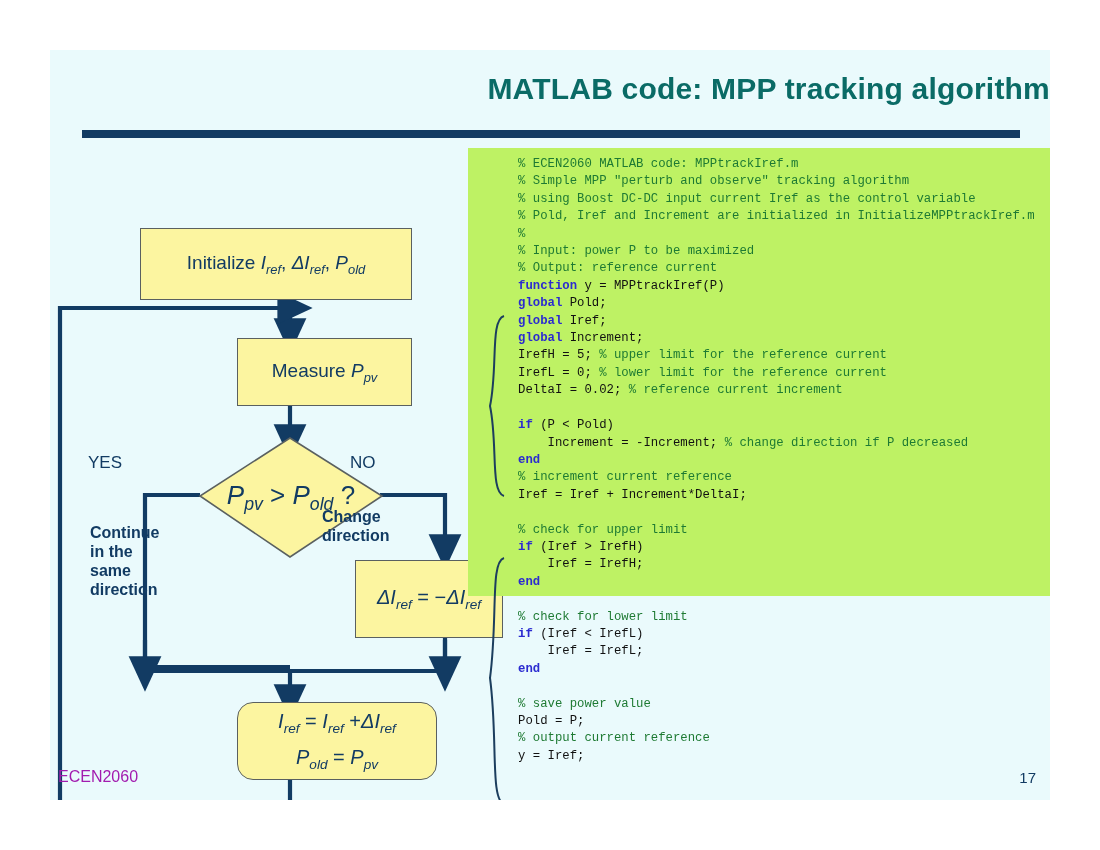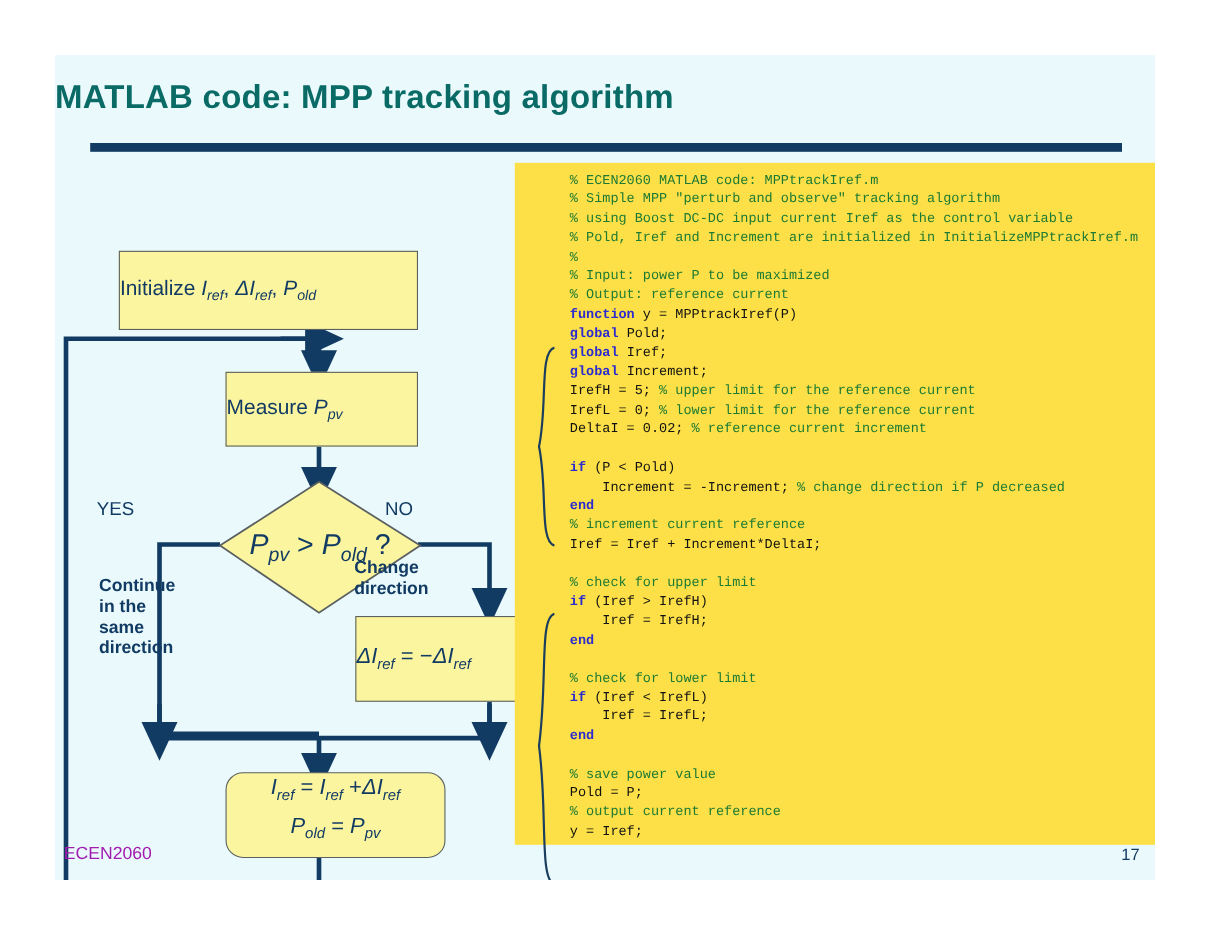--- a/index.html
+++ b/index.html
@@ -17,21 +17,21 @@
     width: 1000px;
     height: 750px;
     background: #eafafc;
     overflow: hidden;
   }
   
   #title {
     position: absolute;
     left: 0; top: 22px;
     width: 1000px;
-    text-align: left;
+    text-align: right;
     font-size: 30px;
     font-weight: bold;
     color: #0a6b66;
     letter-spacing: 0.2px;
   }
   #title-rule {
     position: absolute;
     left: 32px; top: 80px;
     width: 938px; height: 8px;
     background: #123b63;
@@ -42,44 +42,46 @@
     left: 0; top: 90px;
     width: 440px; height: 660px;
   }
   .node {
     position: absolute;
     background: #fcf5a0;
     border: 1.6px solid #5a6060;
     box-sizing: border-box;
     display: flex;
     align-items: center;
+    justify-content: center;
     color: #123b63;
     font-size: 19px;
     text-align: center;
     line-height: 1.35;
+    margin-left: 32px;
   }
   .node.two-line { flex-direction: column; }
   .sub {
     font-size: 0.68em;
     vertical-align: sub;
     font-style: italic;
   }
   .lbl {
     position: absolute;
     color: #123b63;
     font-size: 17px;
     line-height: 1.18;
   }
   .lbl.small { font-size: 16px; font-weight: bold; }
   
   #code-panel {
     position: absolute;
     left: 418px; top: 98px;
-    width: 582px; height: 620px;
-    background: #fde047;
+    width: 582px; height: 448px;
+    background: #bef264;
   }
   #code {
     position: absolute;
     left: 50px; top: 8px;
     font-family: "Liberation Mono", "DejaVu Sans Mono", monospace;
     font-size: 12.3px;
     line-height: 17.4px;
     white-space: pre;
   }
   .c-com { color: #1e7a33; }

